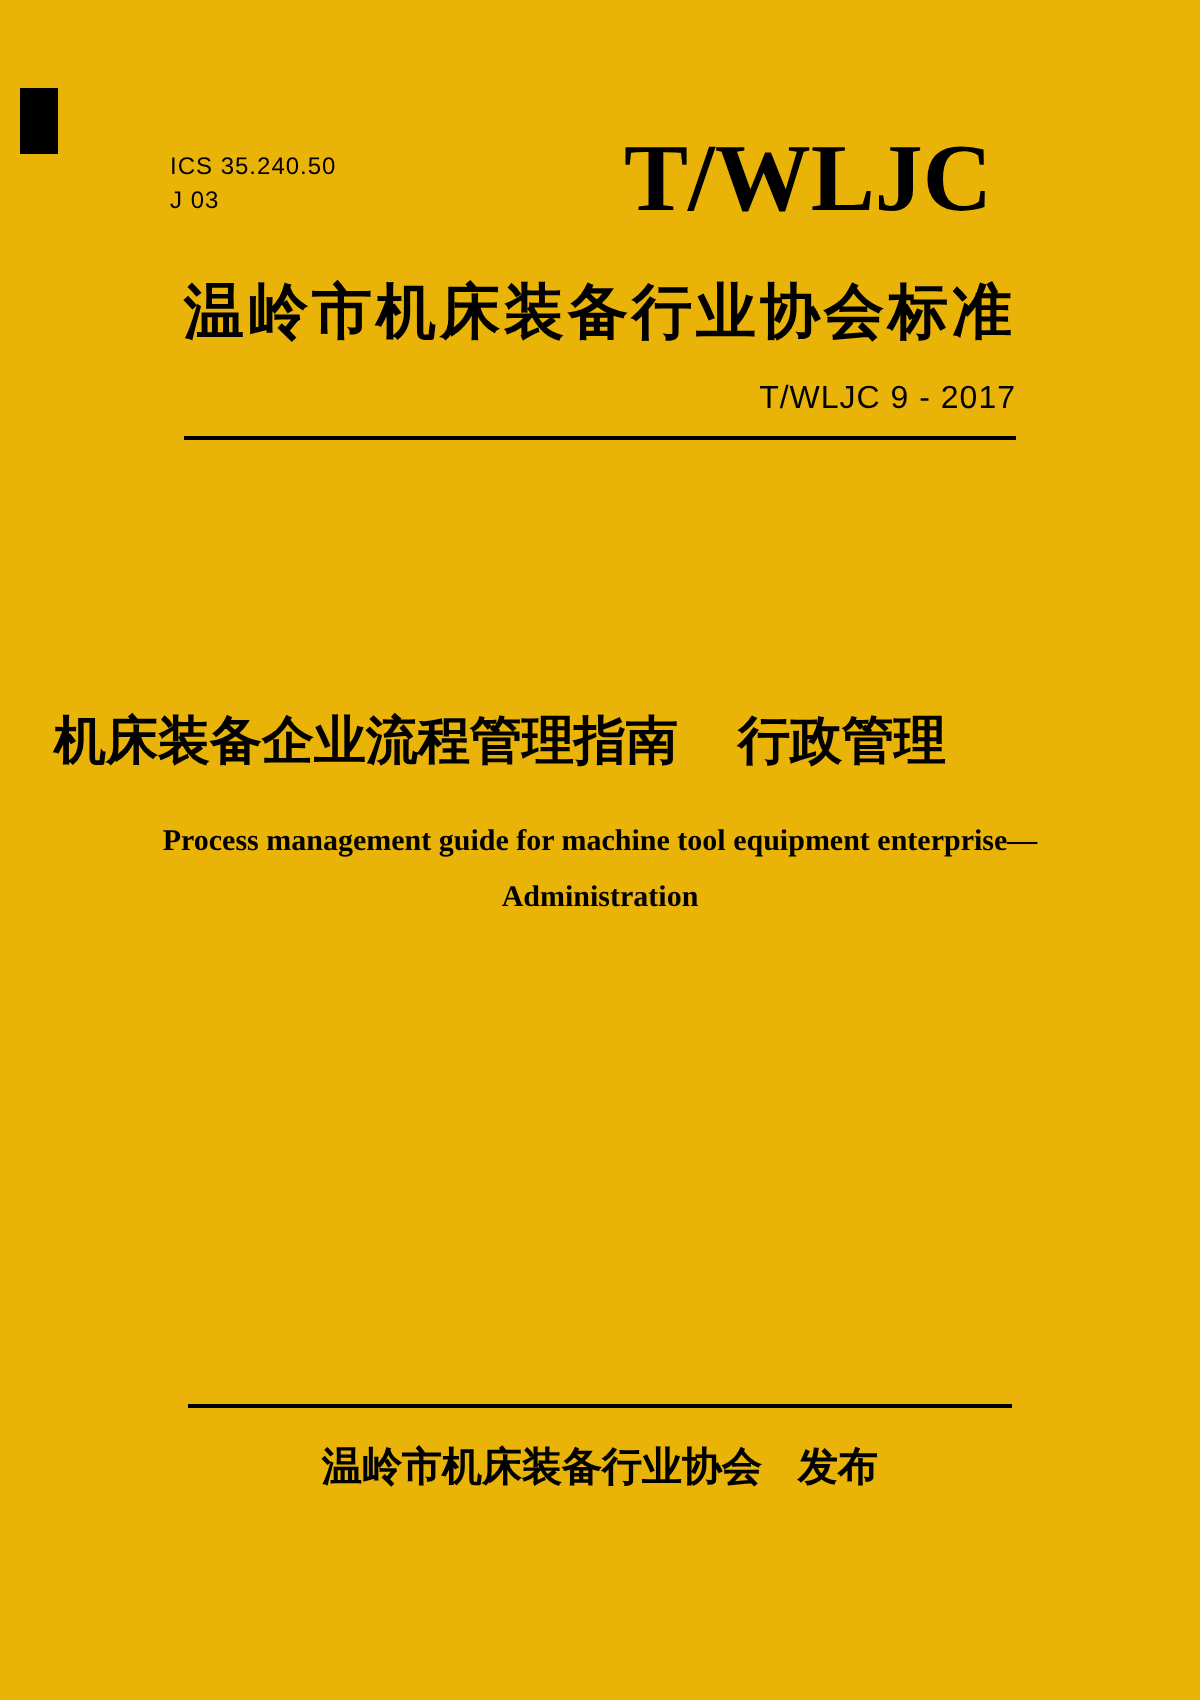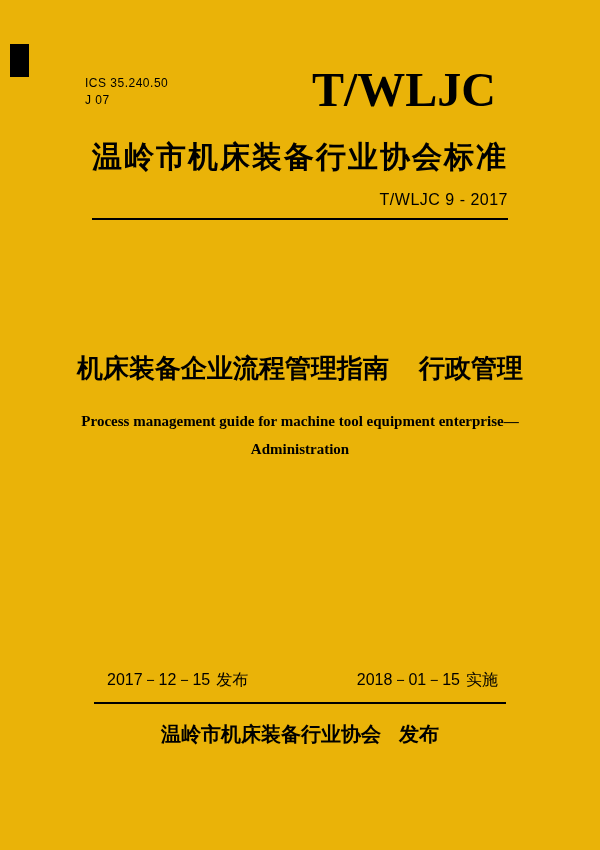--- a/index.html
+++ b/index.html
@@ -50,25 +50,25 @@
     font-size: 16px;
     letter-spacing: 0.5px;
     font-family: "Liberation Sans", sans-serif;
   }
   .rule { position: absolute; background: #000000; height: 2px; }
   .rule-top { top: 218px; left: 92px; width: 416px; }
   .rule-bottom { top: 702px; left: 94px; width: 412px; }
   
   .title-cn {
     position: absolute; top: 354px; left: 0; width: 100%;
-    text-align: center;
     font-weight: bold;
     font-size: 26px; line-height: 32px;
     white-space: nowrap;
-    font-family: Liberation Mono, monospace;
+    font-family: Liberation Sans, sans-serif;
+    padding-left: 27px;
   }
   .title-cn .part2 { margin-left: 30px; }
   
   .title-en {
     position: absolute; left: 0; width: 100%;
     text-align: center;
     font-family: "Liberation Serif", serif;
     font-weight: bold;
     font-size: 15px; line-height: 18px;
   }
@@ -94,46 +94,38 @@
 </style>
 </head>
 <body>
 
 <div class="page">
 
   <div class="corner-mark"></div>
 
   <div class="codes">
     <div>ICS 35.240.50</div>
-    <div>J 07</div>
+    <div>J 03</div>
   </div>
 
   <div class="org-code">T/WLJC</div>
 
   <div class="std-name">温岭市机床装备行业协会标准</div>
 
   <div class="std-number">T/WLJC 9 - 2017</div>
 
   <div class="rule rule-top"></div>
 
   <div class="title-cn">
     <span class="part1">机床装备企业流程管理指南</span><span class="part2">行政管理</span>
   </div>
 
   <div class="title-en title-en-2">Administration</div>
   <div class="title-en title-en-1">Process management guide for machine tool equipment enterprise—</div>
 
-  <div class="dates-row">
-    <div>
-      <span>2017－12－15</span><span class="label">发布</span>
-    </div>
-    <div>
-      <span>2018－01－15</span><span class="label">实施</span>
-    </div>
-  </div>
 
   <div class="rule rule-bottom"></div>
 
   <div class="publisher">
     <span>温岭市机床装备行业协会</span><span class="action">发布</span>
   </div>
 
 </div>
 
 </body></html>

